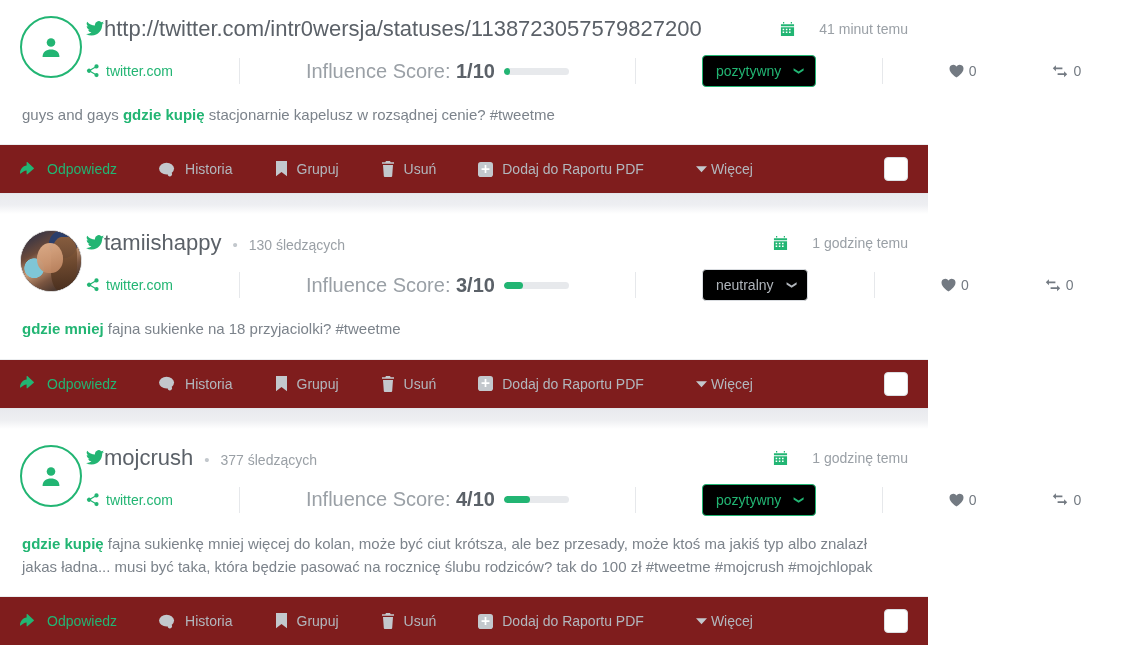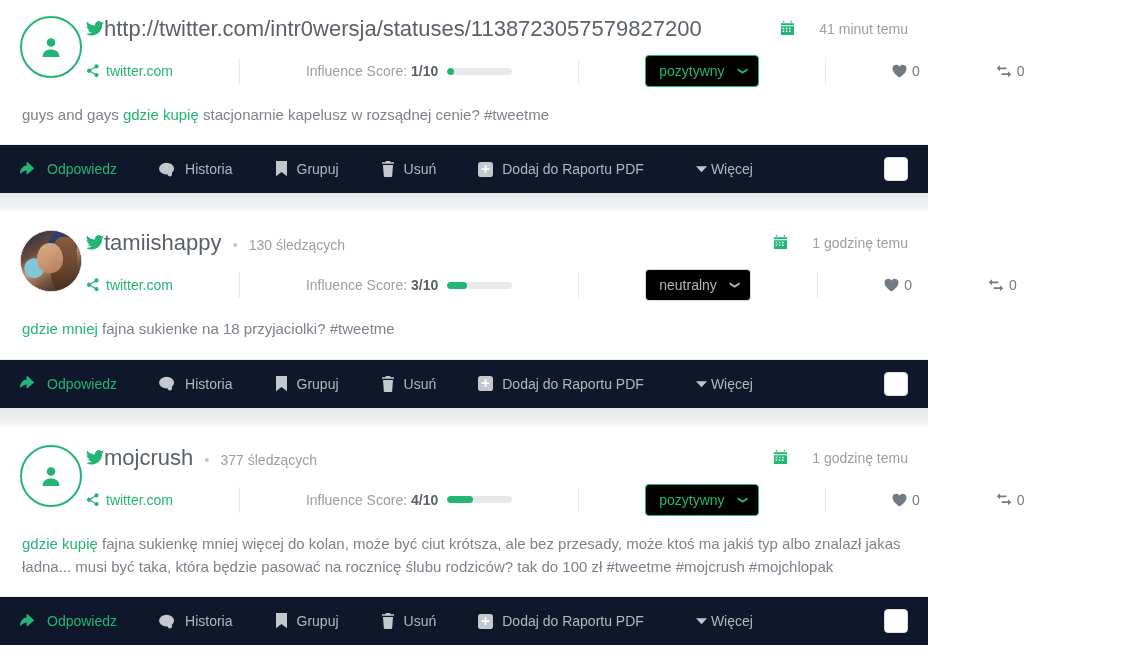--- a/index.html
+++ b/index.html
@@ -80,21 +80,21 @@
     color: #5b6168;
     font-weight: 400;
     white-space: nowrap;
   }
   .post-title.username { color: #5b6168; }
   .dot-sep { color: #c3c8cd; font-size: 15px; margin: 0 11px; }
   .followers { font-size: 14px; color: #9aa0a6; white-space: nowrap; }
 
   .time-box {
     display: flex;
-    align-items: flex-start;
+    align-items: flex-end;
     gap: 24px;
     flex: 0 0 auto;
     padding-left: 14px;
   }
   .time-text { font-size: 14px; color: #9aa0a6; white-space: nowrap; }
 
   .meta-row {
     display: flex;
     align-items: center;
     margin-top: 11px;
@@ -107,21 +107,21 @@
     background: #e6e8eb;
     margin: 0 18px;
     flex: 0 0 auto;
   }
   .src-link {
     color: #22b573;
     font-size: 14px;
     text-decoration: none;
     display: flex; align-items: center; gap: 6px;
   }
-  .infl-label { font-size: 14px; color: #9aa0a6; white-space: nowrap; }
+  .infl-label { font-size: 20px; color: #9aa0a6; white-space: nowrap; }
   .infl-label b { color: #5b6168; font-weight: 700; }
   .bar {
     width: 65px; height: 7px;
     background: #e7e9ec;
     border-radius: 4px;
     margin-left: 9px;
     overflow: hidden;
   }
   .bar-fill { height: 100%; background: #22b573; border-radius: 4px; }
 
@@ -140,25 +140,25 @@
 
   .stat { display: flex; align-items: center; gap: 5px; color: #737a82; font-size: 14px; }
   .stat + .stat { margin-left: 28px; }
 
   .post-text {
     font-size: 15px;
     line-height: 1.55;
     color: #7c838b;
     padding: 16px 2px 18px 2px;
   }
-  .kw { color: #22b573; font-weight: 400; text-align: center; }
+  .kw { color: #22b573; font-weight: 700; text-align: center; }
 
   .actions {
     border-top: 1px solid #eceef0;
-    background: #0f172a;
+    background: #7f1d1d;
     display: flex;
     align-items: center;
     height: 48px;
     padding: 0 20px;
   }
   .action {
     display: flex; align-items: center; gap: 9px;
     font-size: 14px;
     color: #b2b7bd;
     white-space: nowrap;

